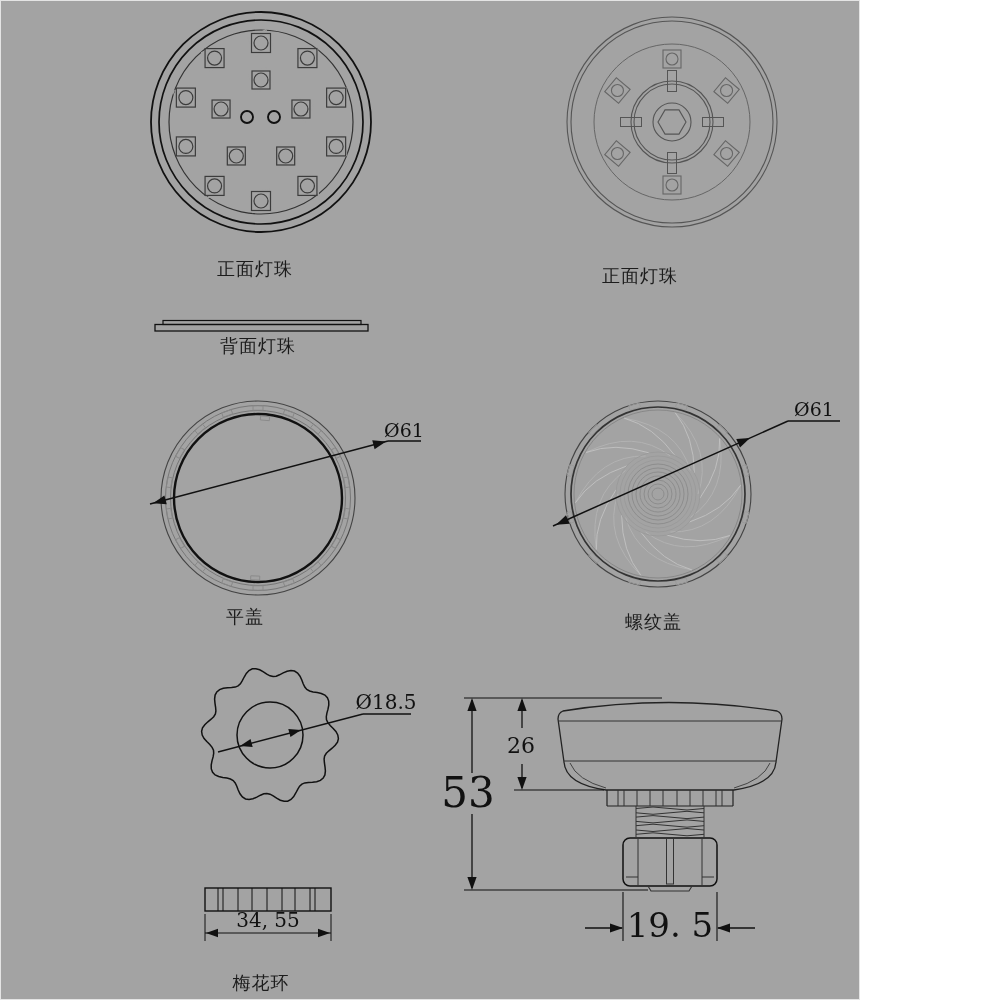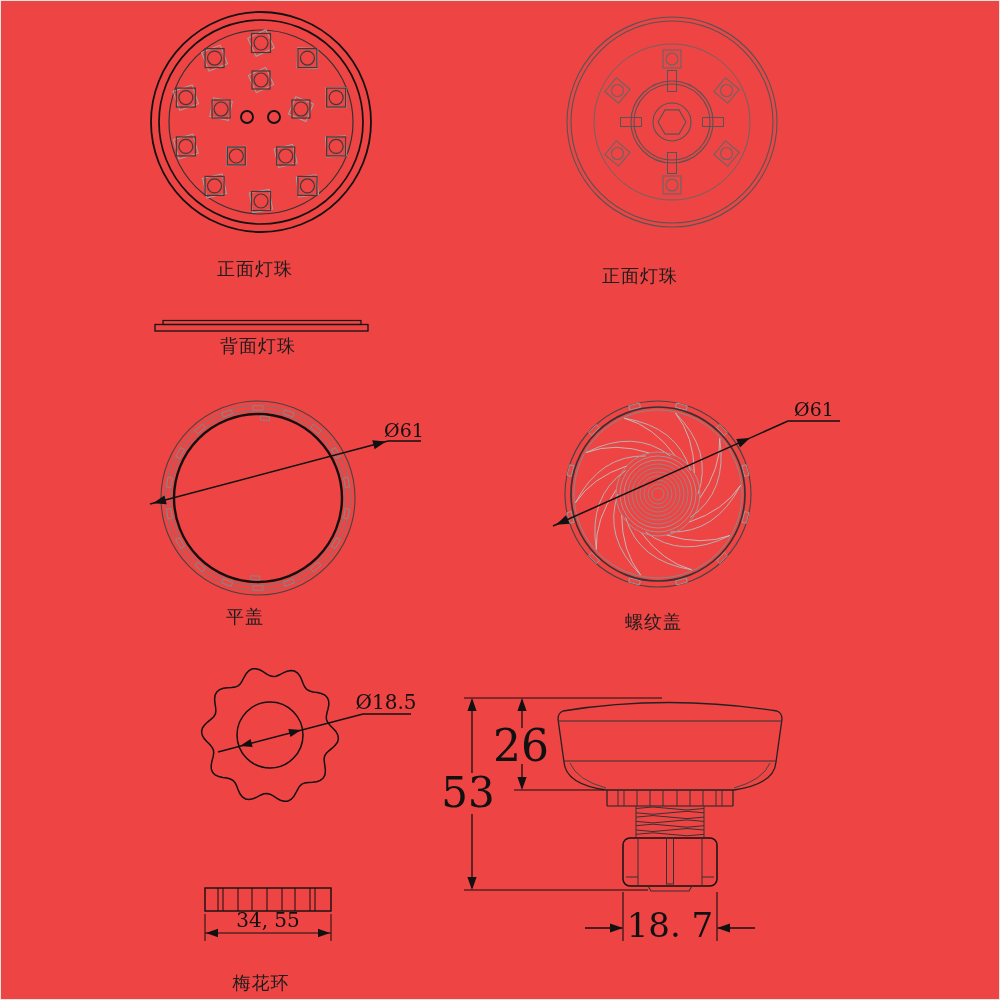--- a/index.html
+++ b/index.html
@@ -1,16 +1,16 @@
 <!DOCTYPE html>
 <html><head>
 <meta charset="utf-8">
 <style>
   html,body{margin:0;padding:0;background:#fff;}
-  #page{position:relative;width:1000px;height:1000px;background:#ef4444;overflow:hidden;
+  #page{position:relative;width:860px;height:1000px;background:#a3a3a3;overflow:hidden;
         font-family:"Liberation Serif", serif; box-shadow:inset 0 0 0 1px #e4e4e4;}
   #art{position:absolute;left:0;top:0;}
   .lbl{position:absolute;transform:translate(-50%,-50%);white-space:pre;color:#1c1c1c;line-height:1;}
   .cjk{font-size:18px;letter-spacing:1px;font-family:"Liberation Serif", serif;}
   .dim{font-family:"DejaVu Serif", serif;color:#111;}
 </style>
 </head>
 <body>
 
 <div id="page">
@@ -262,15 +262,15 @@
   <div class="lbl cjk" style="left:258px;top:346px;">背面灯珠</div>
   <div class="lbl cjk" style="left:245px;top:617px;">平盖</div>
   <div class="lbl cjk" style="left:632px;top:622px;padding-left:43px;">螺纹盖</div>
   <div class="lbl cjk" style="left:261px;top:983px;text-align:right;">梅花环</div>
 
   <div class="lbl dim" style="left:404px;top:430px;font-size:19px;">Ø61</div>
   <div class="lbl dim" style="left:814px;top:409px;font-size:19px;">Ø61</div>
   <div class="lbl dim" style="left:386px;top:702px;font-size:20px;">Ø18.5</div>
   <div class="lbl dim" style="left:268px;top:920px;font-size:20px;">34, 55</div>
   <div class="lbl dim" style="left:468px;top:793px;font-size:42px;">53</div>
-  <div class="lbl dim" style="left:521px;top:746px;font-size:44px;">26</div>
-  <div class="lbl dim" style="left:670px;top:925px;font-size:34px;">18. 7</div>
+  <div class="lbl dim" style="left:521px;top:746px;font-size:22px;">26</div>
+  <div class="lbl dim" style="left:670px;top:925px;font-size:34px;">19. 5</div>
 </div>
 
 </body></html>

